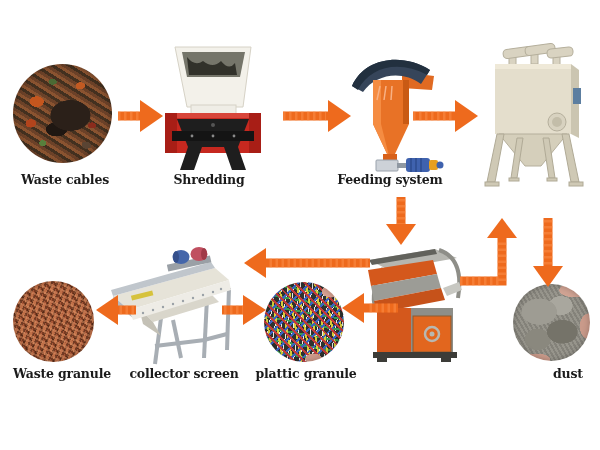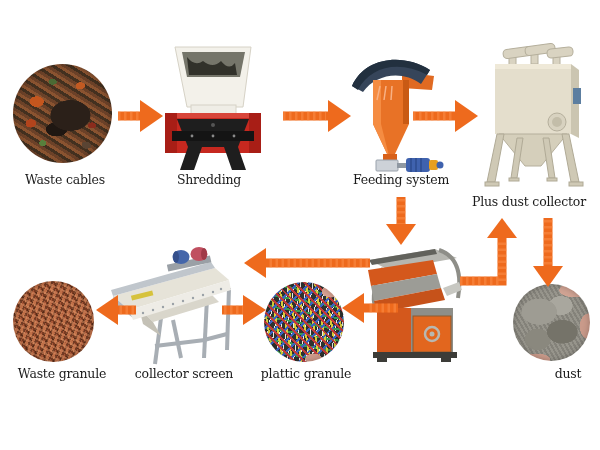--- a/index.html
+++ b/index.html
@@ -1,19 +1,19 @@
 <!DOCTYPE html>
 <html><head>
 <meta charset="utf-8">
 <style>
   html,body{margin:0;padding:0;background:#fff;}
   .canvas{position:relative;width:600px;height:450px;background:#ffffff;overflow:hidden;
           font-family:"DejaVu Serif","Liberation Serif",serif;}
   .stage-label{position:absolute;transform:translateX(-50%);white-space:nowrap;
-               font-weight:normal;font-size:12.5px;letter-spacing:-0.2px;color:#1b1b1b;}
+               font-weight:bold;font-size:12.5px;letter-spacing:-0.2px;color:#1b1b1b;}
   .photo{position:absolute;border-radius:50%;box-shadow:inset 0 0 6px rgba(0,0,0,.25);}
   
   .photo-cables{
     background:
       radial-gradient(34px 26px at 58% 52%, #2b2019 0 58%, rgba(43,32,25,0) 60%),
       radial-gradient(18px 12px at 44% 66%, #1f1712 0 58%, rgba(0,0,0,0) 60%),
       radial-gradient(12px 9px at 24% 38%, #c4561e 0 58%, rgba(0,0,0,0) 60%),
       radial-gradient(9px 7px at 18% 60%, #b3441c 0 58%, rgba(0,0,0,0) 60%),
       radial-gradient(8px 6px at 68% 22%, #c25a22 0 58%, rgba(0,0,0,0) 60%),
       radial-gradient(7px 5px at 40% 18%, #4a6a34 0 58%, rgba(0,0,0,0) 60%),
@@ -249,20 +249,19 @@
         <path d="M460,281 H502 V240"></path>
       <path d="M548,220 V266"></path>
         <path d="M396,308 H366"></path>
         <path d="M224,310 H243"></path>
         <path d="M134,310 H118"></path>
     </g>
   </svg>
 
   <div class="stage-label" style="left:65px;top:172px;">Waste cables</div>
   <div class="stage-label" style="left:209px;top:172px;">Shredding</div>
-  <div class="stage-label" style="left:401px;top:172px;text-align:right;">Feeding system</div>
-  <div class="stage-label" style="left:529px;top:194px;">Plus dust collector</div>
+  <div class="stage-label" style="left:390px;top:172px;text-align:right;">Feeding system</div>
   <div class="stage-label" style="left:62px;top:366px;">Waste granule</div>
   <div class="stage-label" style="left:184px;top:366px;">collector screen</div>
   <div class="stage-label" style="left:306px;top:366px;">plattic granule</div>
   <div class="stage-label" style="left:568px;top:366px;">dust</div>
 
 </div>
 
 </body></html>

